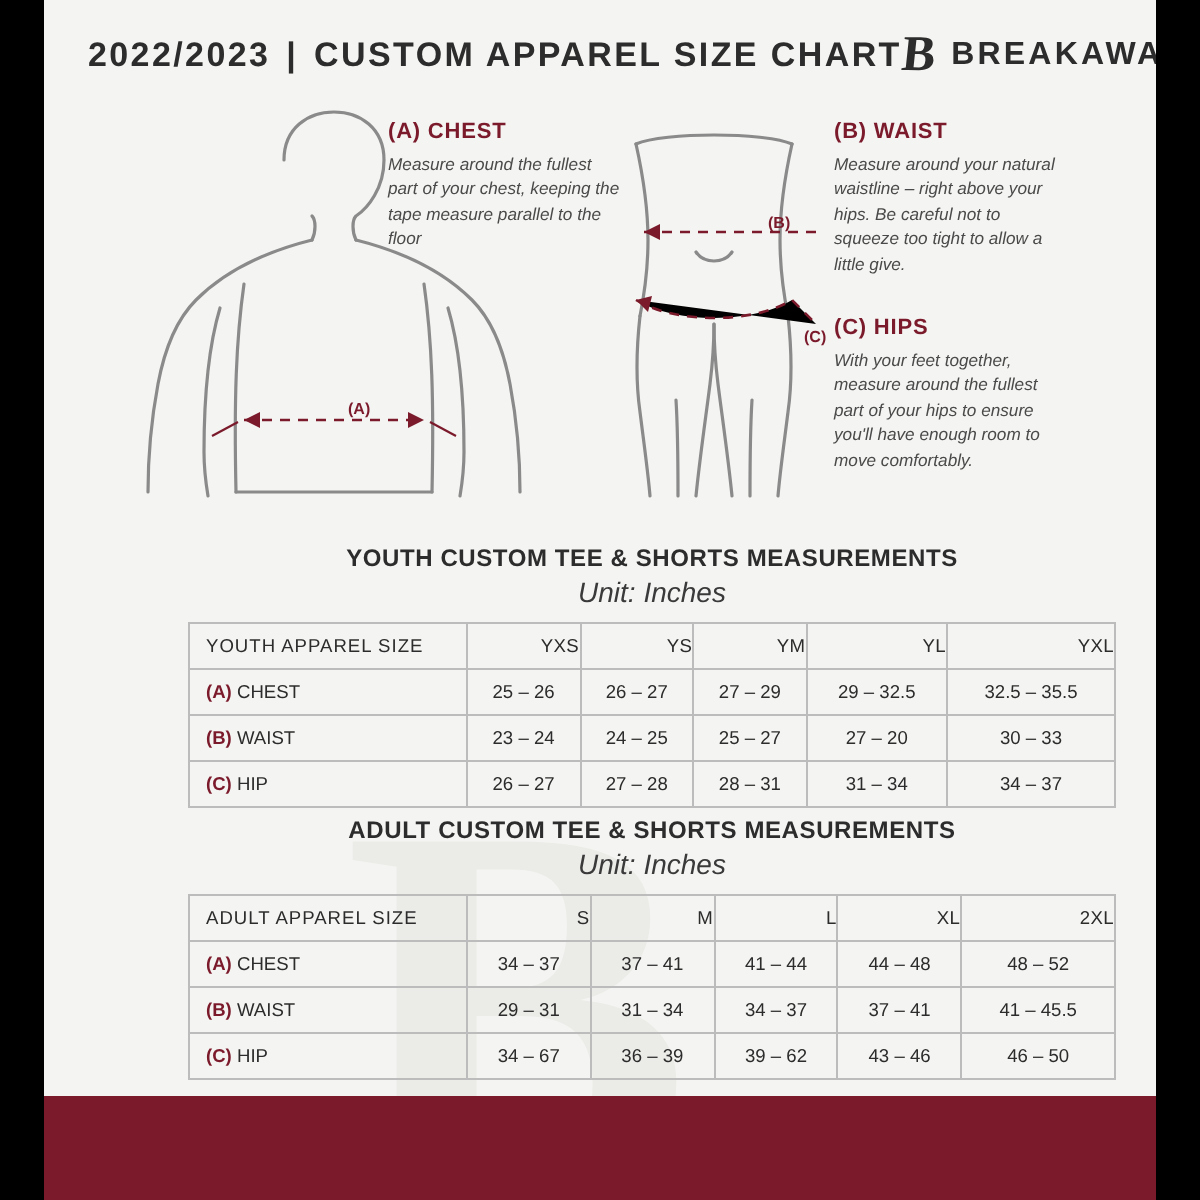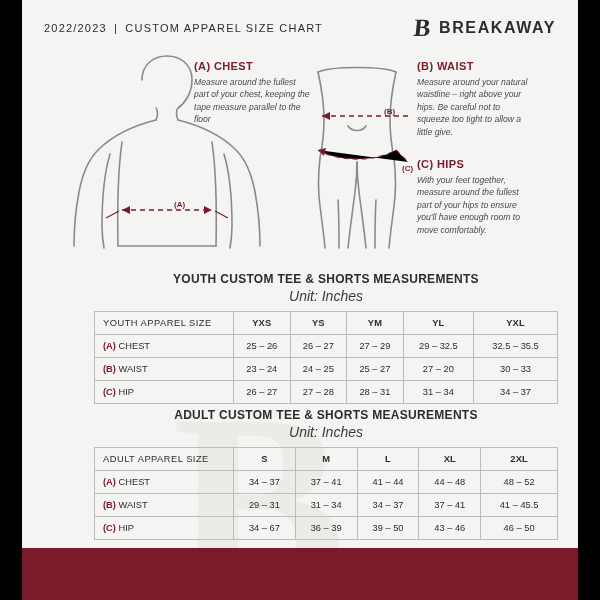--- a/index.html
+++ b/index.html
@@ -60,22 +60,22 @@
     position: absolute;
     left: 0; top: 0;
     width: 556px;
     height: 55px;
     display: flex;
     align-items: center;
     padding: 0 22px;
     box-sizing: border-box;
   }
   .header-title {
-    font-size: 11px;
-    font-weight: normal;
+    font-size: 17px;
+    font-weight: bold;
     letter-spacing: 1.2px;
     color: #2c2c2c;
     white-space: nowrap;
     text-align: center;
   }
   .header-sep {
     display: inline-block;
     width: 10px;
   }
   .brand {
@@ -171,22 +171,23 @@
     color: #2c2c2c;
     text-align: center;
     padding: 0;
   }
   table.size-table th.rowhead, table.size-table td.rowhead {
     text-align: left;
     padding-left: 8px;
     width: 130px;
   }
   table.size-table th {
-    font-weight: bold;
+    font-weight: normal;
     letter-spacing: 0.2px;
+    text-align: right;
   }
   table.size-table th.rowhead {
     font-weight: normal;
     letter-spacing: 0.5px;
     font-size: 9.3px;
   }
   .lbl-tag {
     color: #7b1a2b;
     font-weight: bold;
   }
@@ -384,21 +385,21 @@
             <td>29 – 31</td>
             <td>31 – 34</td>
             <td>34 – 37</td>
             <td>37 – 41</td>
             <td>41 – 45.5</td>
           </tr>
           <tr>
             <td class="rowhead"><span class="lbl-tag">(C)</span> <span>HIP</span></td>
             <td>34 – 67</td>
             <td>36 – 39</td>
-            <td>39 – 50</td>
+            <td>39 – 62</td>
             <td>43 – 46</td>
             <td>46 – 50</td>
           </tr>
         </tbody>
       </table>
     </div>
 
     <div class="footer-bar"></div>
   </div>
 </div>

